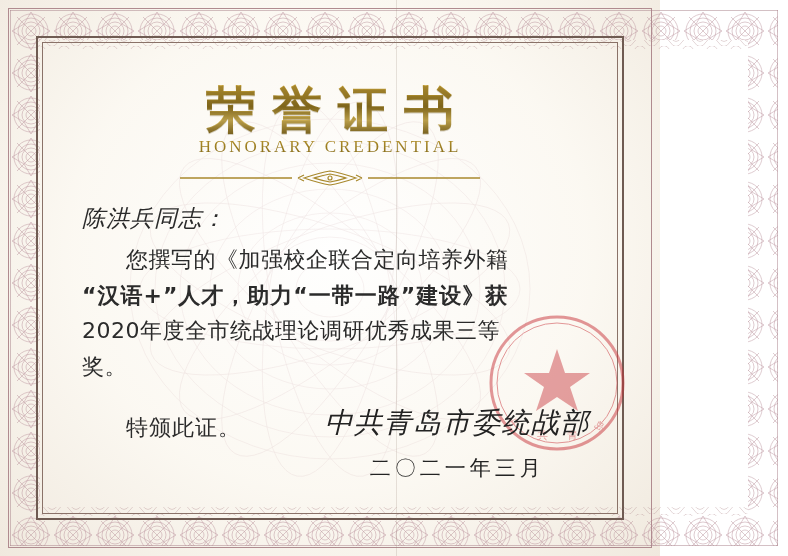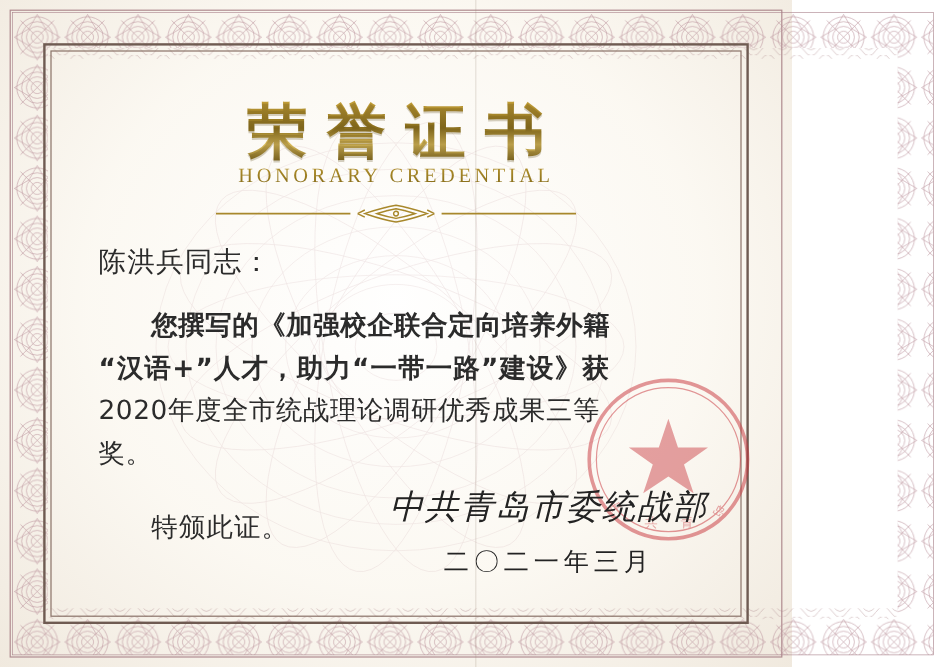--- a/index.html
+++ b/index.html
@@ -125,21 +125,22 @@
   
   .body-text {
     margin-top: 16px;
     padding: 0 34px 0 30px;
     font-family: "DejaVu Sans", "Liberation Sans", sans-serif;
     color: #2b2b2b;
   }
   .salutation {
     font-size: 23px;
     letter-spacing: 1px;
-    margin-bottom: 20px;
+    margin-bottom: 8px;
+    font-style: italic;
   }
   .para {
     font-size: 22px;
     line-height: 1.62;
     text-align: justify;
     letter-spacing: 0.5px;
   }
   .para .emph {
     font-weight: bold;
     letter-spacing: 1px;
@@ -277,21 +278,21 @@
             <circle cx="150" cy="9" r="2"></circle>
             <path d="M118 9 L124 6 M118 9 L124 12 M182 9 L176 6 M182 9 L176 12"></path>
           </g>
         </svg>
       </div>
     </div>
 
     <div class="body-text">
       <div class="salutation">陈洪兵同志：</div>
       <div class="para">
-        <div style="text-indent:44px;font-weight:bold;">您撰写的《加强校企联合定向培养外籍</div>
+        <div style="text-indent:44px;">您撰写的《加强校企联合定向培养外籍</div>
         <div class="emph">“汉语+”人才，助力“一带一路”建设》获</div>
         <div>2020年度全市统战理论调研优秀成果三等</div>
         <div>奖。</div>
       </div>
       <div class="closing">特颁此证。</div>
     </div>
 
     <svg class="seal" viewBox="-75 -75 150 150">
       <g stroke="#c8333a" fill="none" stroke-width="3">
         <circle r="66"></circle>

